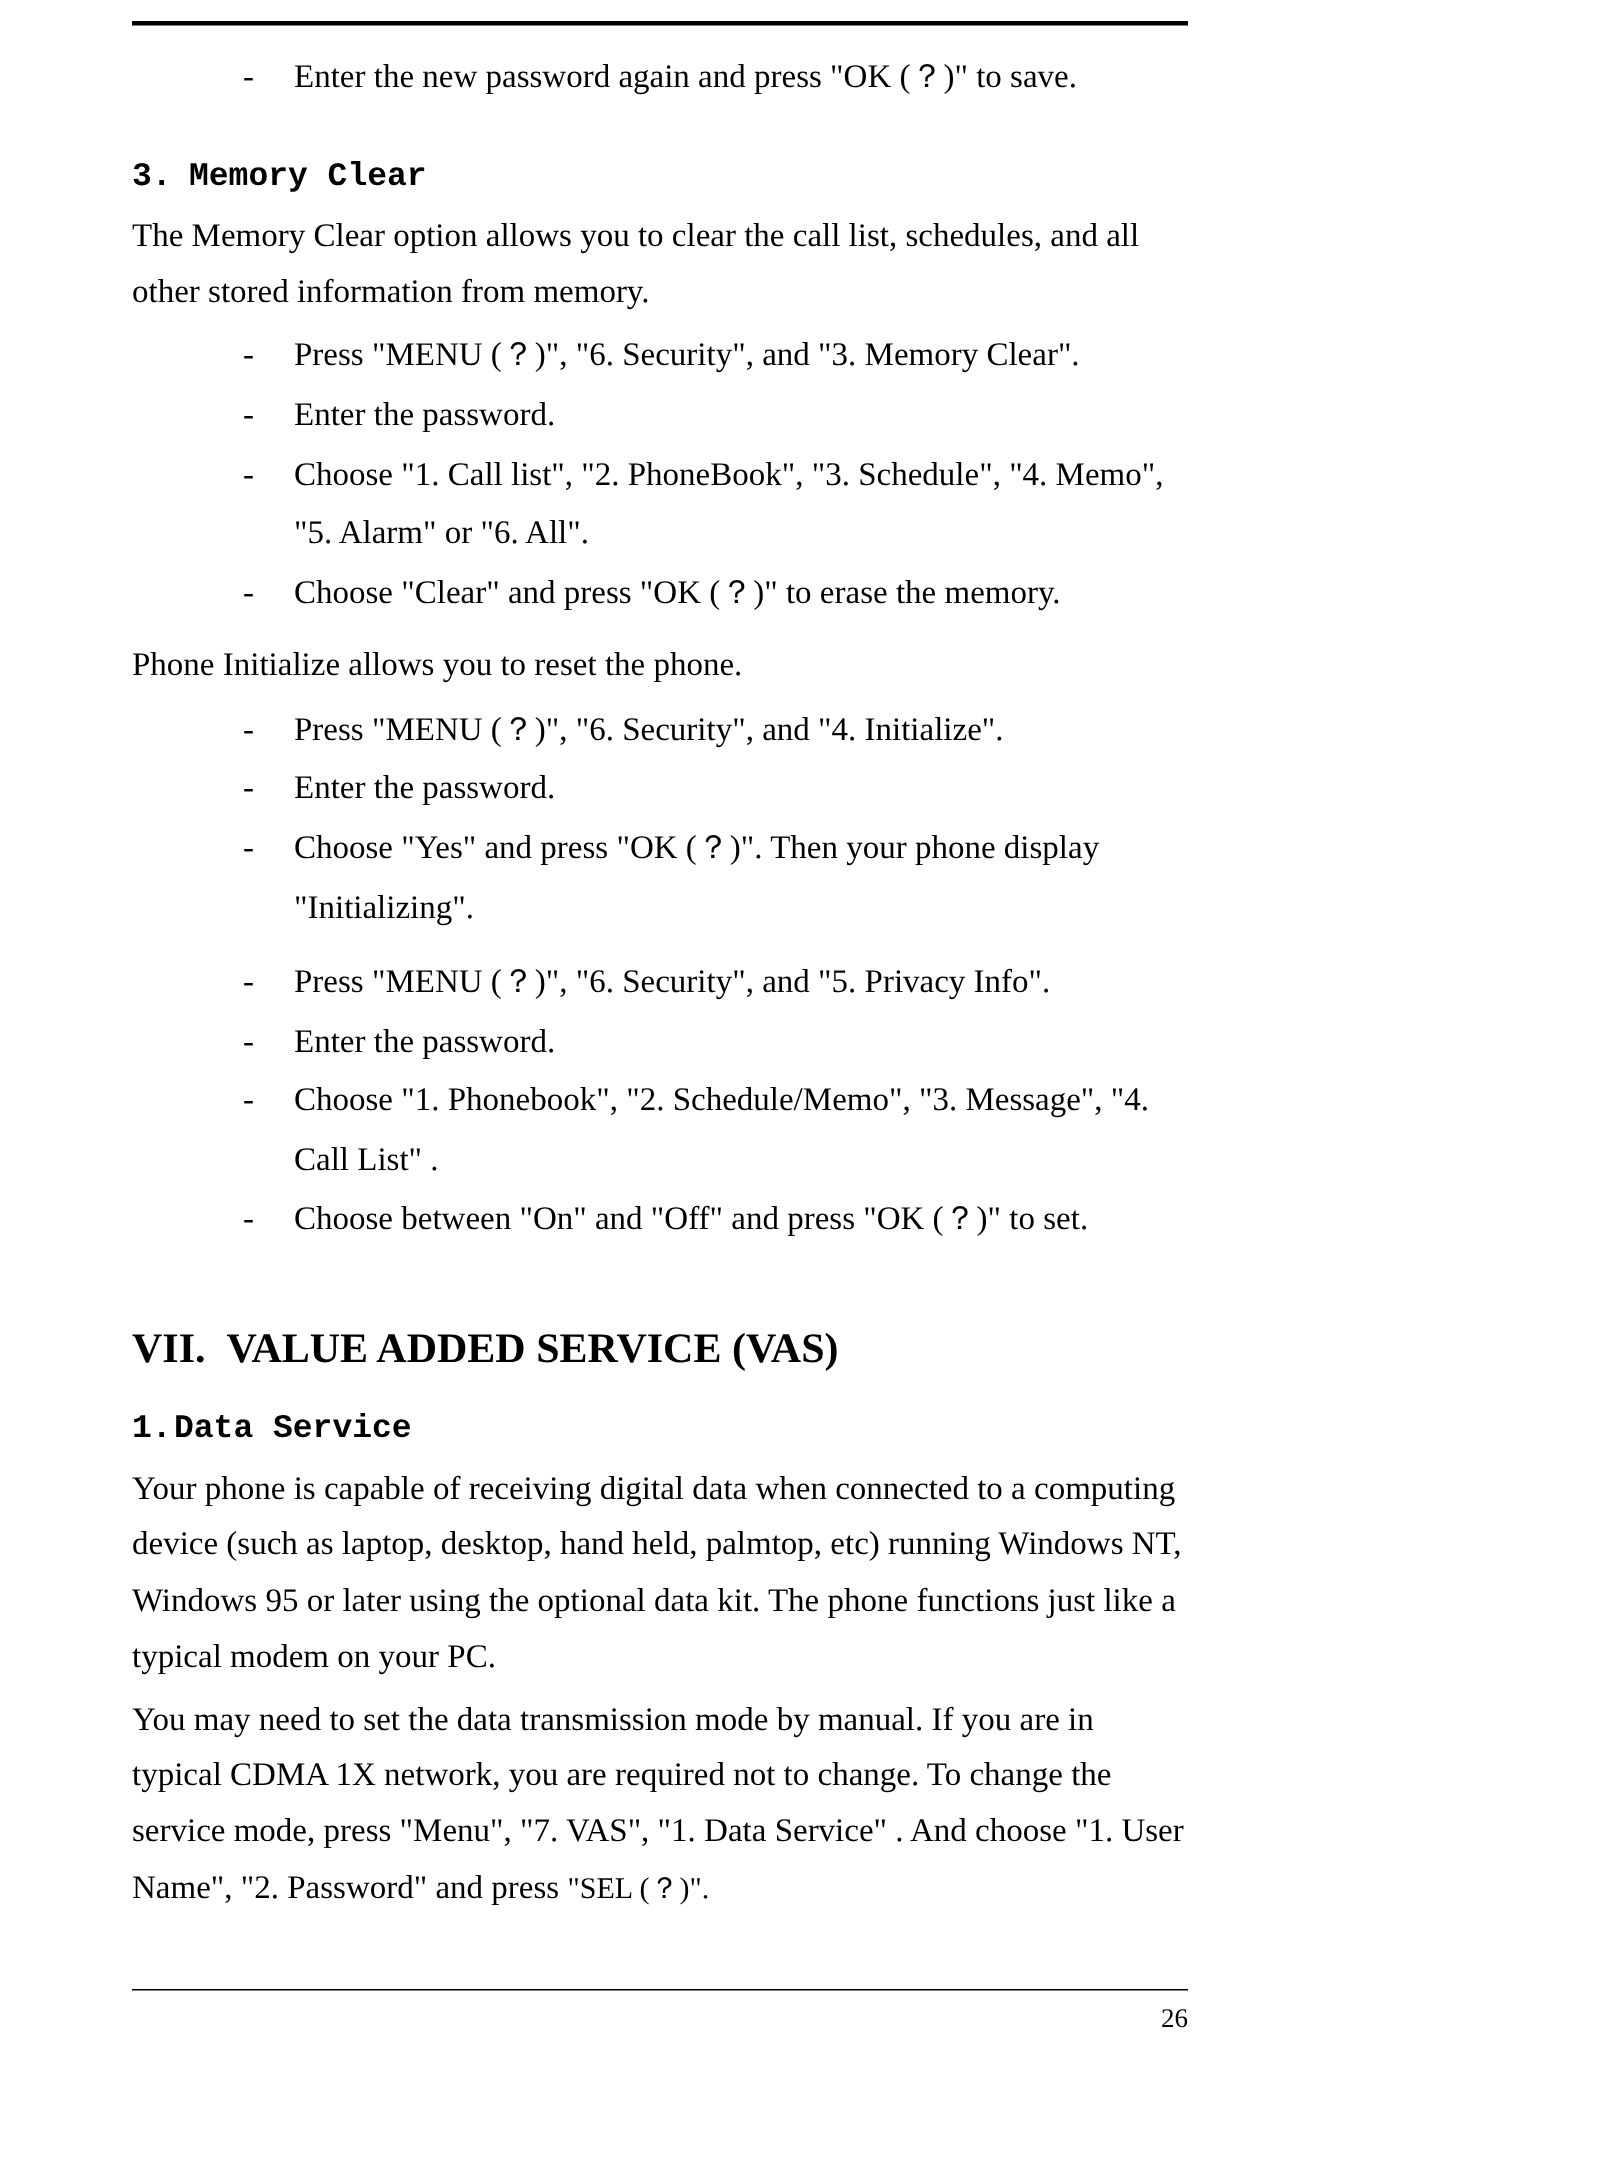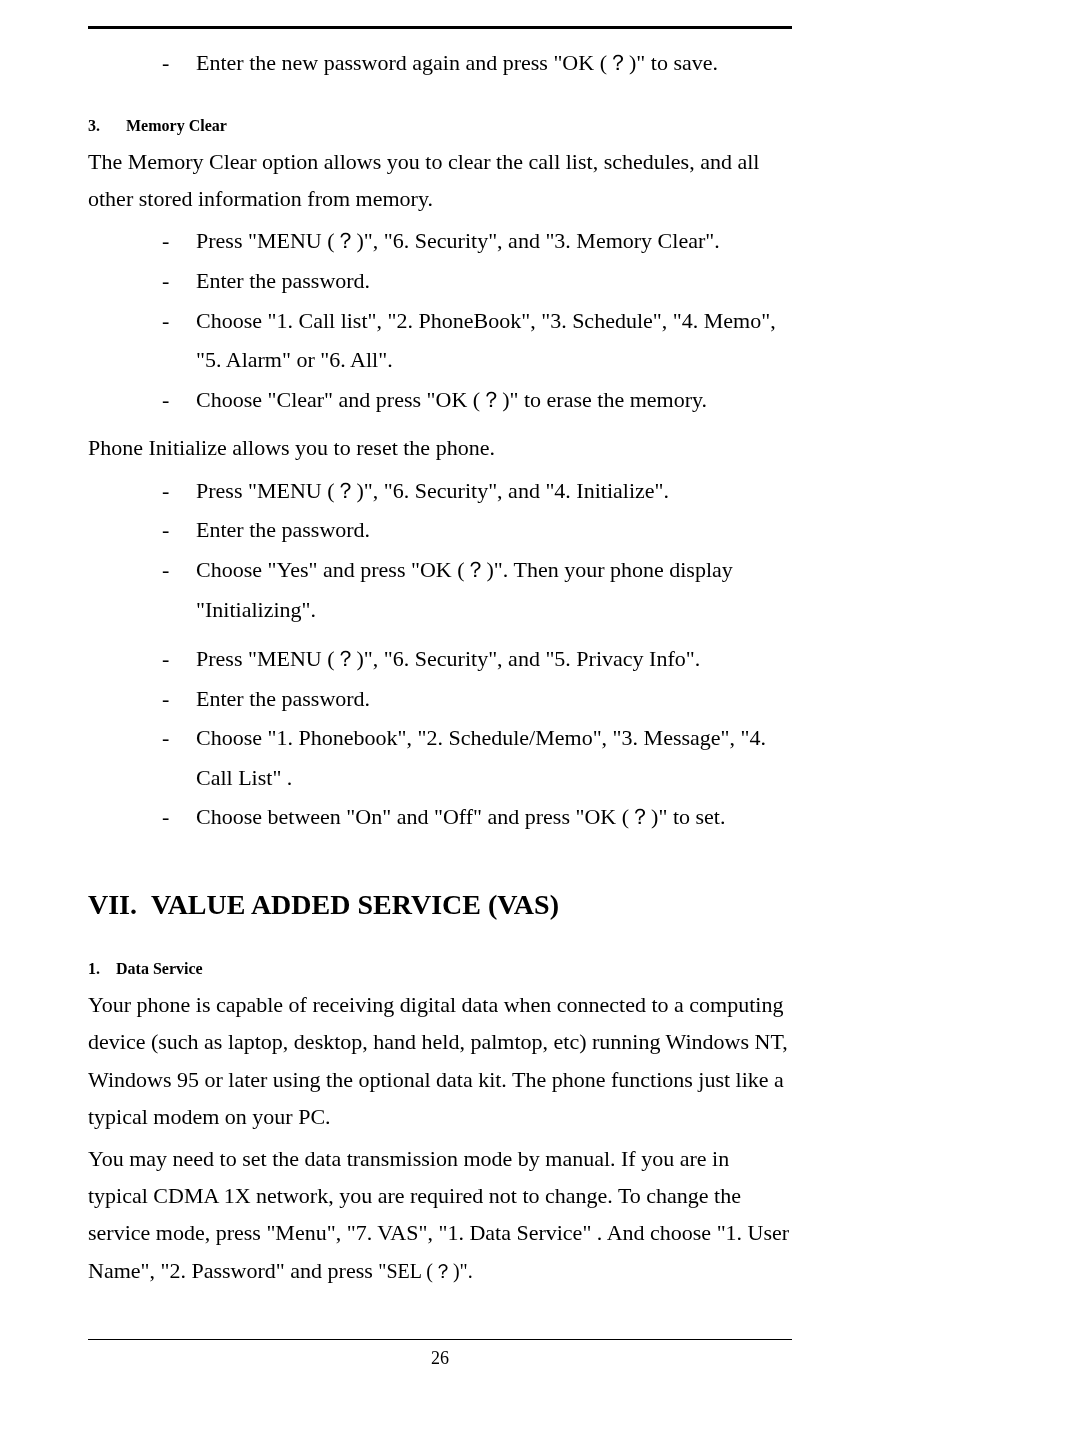--- a/index.html
+++ b/index.html
@@ -6,31 +6,32 @@
     margin: 0;
     padding: 0;
     font-family: "Times New Roman", Times, serif;
     color: #000;
     background: #fff;
     width: 1070px;
   }
   .page {
     width: 880px;
     box-sizing: border-box;
-    padding: 16px 88px 0 88px;
+    padding: 4px 88px 0 88px;
   }
   .top-rule {
     border-top: 3px solid #000;
     margin: 10px 0 14px 0;
   }
   .section-heading {
     font-weight: bold;
-    font-size: 16px;
+    font-size: 22px;
     margin-top: 34px;
     margin-bottom: 8px;
+    font-family: Liberation Mono, monospace;
   }
   .section-num {
     display: inline-block;
     width: 38px;
   }
   .body-text {
     font-size: 22px;
     line-height: 1.7;
     margin: 0 0 4px 0;
   }
@@ -47,32 +48,32 @@
   }
   ul.dash li::before {
     content: "-";
     position: absolute;
     left: 0;
     top: 0;
   }
   h1.major {
     font-size: 28px;
     font-weight: bold;
-    margin: 52px 0 39px 0;
+    margin: 52px 0 24px 0;
   }
   .footer {
     margin-top: 50px;
   }
   .footer hr {
     border: none;
     border-top: 1.5px solid #000;
     margin: 0;
   }
   .page-num {
-    text-align: center;
+    text-align: right;
     font-size: 18px;
     padding: 8px 0 16px 0;
   }
   .small-caps {
     font-size: 20px;
   }
 </style>
 </head>
 <body>
 

